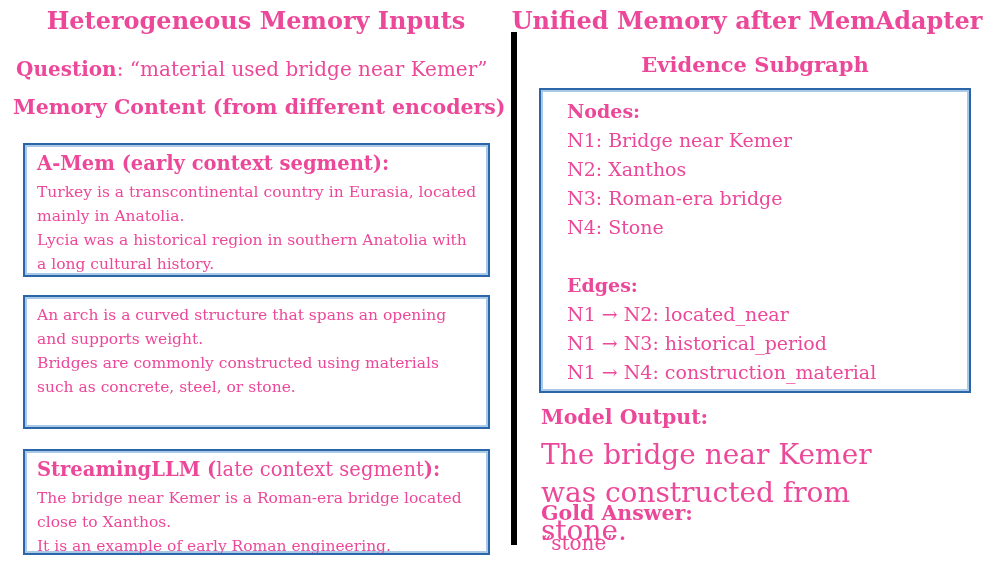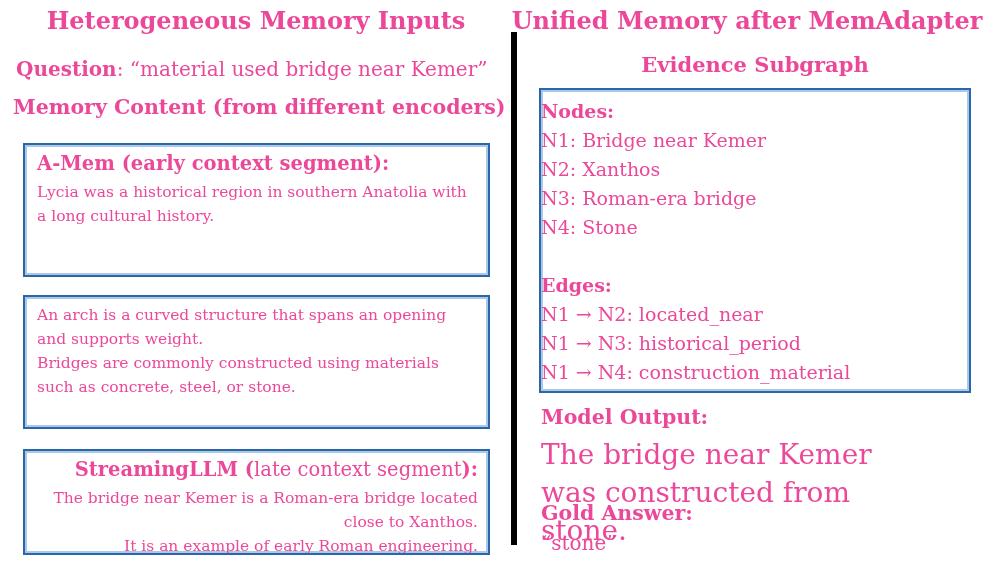--- a/index.html
+++ b/index.html
@@ -32,21 +32,21 @@
     position: absolute; left: 23px; width: 467px;
     box-sizing: border-box;
     border: 2px solid #2b67a8;
     box-shadow: inset 0 0 0 2px #aac8e8;
     background: #ffffff;
     padding: 6px 10px 0 12px;
     overflow: hidden;
   }
   .mem-box-1 { top: 143px; height: 134px; }
   .mem-box-2 { top: 295px; height: 134px; }
-  .mem-box-3 { top: 449px; height: 106px; text-align: right; }
+  .mem-box-3 { top: 449px; height: 106px; }
   .box-title { font-size: 19.5px; line-height: 26px; margin-bottom: 3px; }
   .box-line  { font-size: 15.5px; line-height: 24px; }
 
   
   .divider {
     position: absolute; left: 511px; top: 32px;
     width: 6px; height: 513px; background: #000000;
   }
 
   
@@ -58,21 +58,21 @@
   .subgraph-title {
     position: absolute; left: 30px; top: 52px; width: 432px;
     text-align: center; font-size: 21px; font-weight: bold;
   }
   .evidence-box {
     position: absolute; left: 30px; top: 88px; width: 432px; height: 305px;
     box-sizing: border-box;
     border: 2px solid #2b67a8;
     box-shadow: inset 0 0 0 2px #aac8e8;
     background: #ffffff;
-    padding: 7px 14px 0 0;
+    padding: 7px 14px 0 26px;
     overflow: hidden;
   }
   .ev-line { font-size: 19px; line-height: 29px; }
   .ev-spacer { height: 29px; }
   .model-output-label { position: absolute; left: 32px; top: 405px; font-size: 20.5px; font-weight: bold; }
   .model-output-text  { position: absolute; left: 32px; top: 436px; width: 335px; font-size: 28px; line-height: 38px; }
   .gold-answer-label  { position: absolute; left: 32px; top: 501px; font-size: 20.5px; font-weight: bold; }
   .gold-answer-text   { position: absolute; left: 32px; top: 531px; font-size: 20px; }
 </style>
 </head>
@@ -82,20 +82,21 @@
 
   <div class="left-panel">
     <div class="left-title">Heterogeneous Memory Inputs</div>
 
     <div class="question-line"><span class="b">Question</span><span>: “material used bridge near Kemer”</span></div>
 
     <div class="memory-heading">Memory Content (from different encoders)</div>
 
     <div class="mem-box mem-box-1">
       <div class="box-title"><span class="b">A-Mem (early context segment):</span><span></span><span class="b"></span></div>
+      <div class="box-line">Turkey is a transcontinental country in Eurasia, located mainly in Anatolia.</div>
       <div class="box-line">Lycia was a historical region in southern Anatolia with a long cultural history.</div>
     </div>
 
     <div class="mem-box mem-box-2">
       <div class="box-line">An arch is a curved structure that spans an opening and supports weight.</div>
       <div class="box-line">Bridges are commonly constructed using materials such as concrete, steel, or stone.</div>
     </div>
 
     <div class="mem-box mem-box-3">
       <div class="box-title"><span class="b">StreamingLLM (</span><span>late context segment</span><span class="b">):</span></div>

